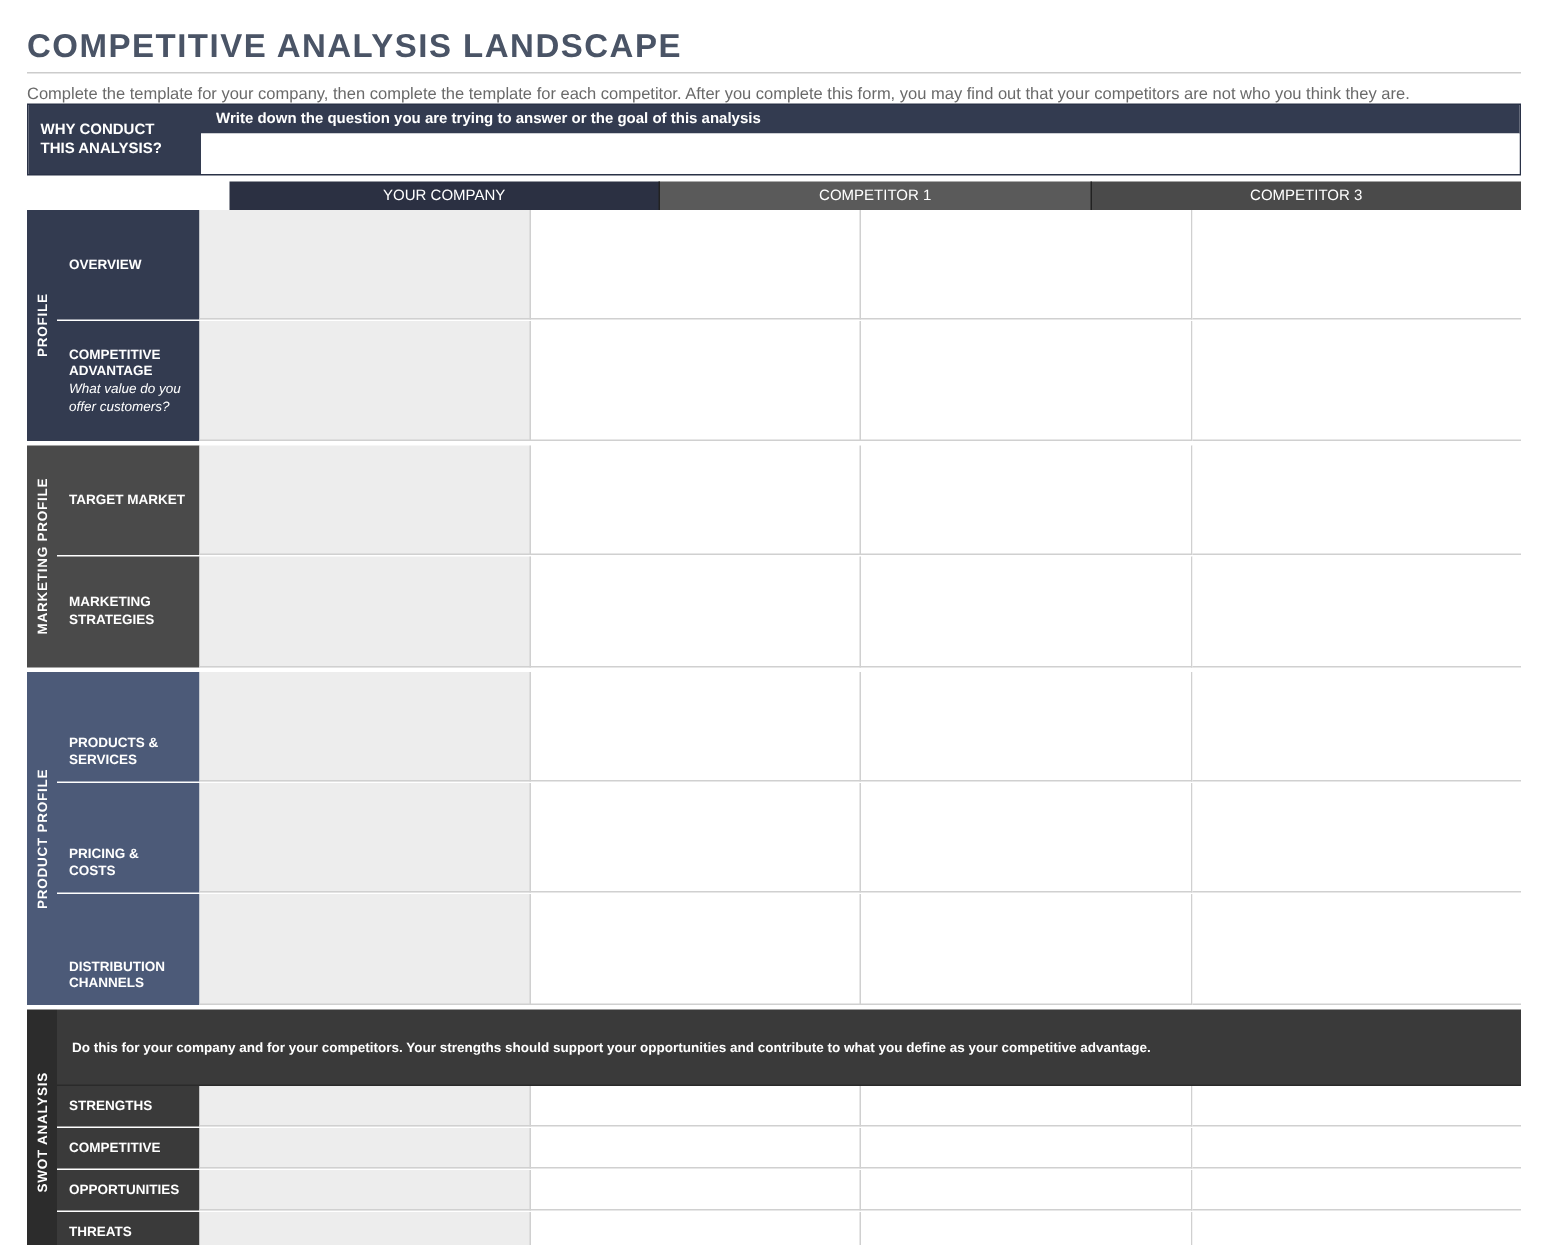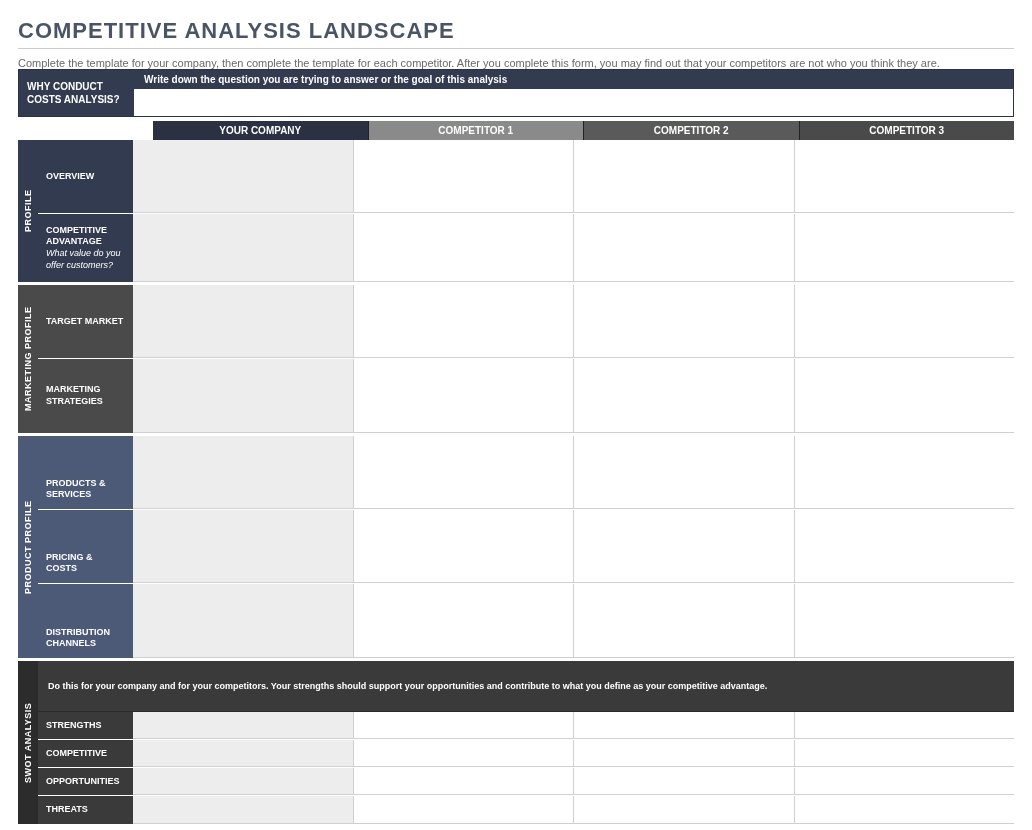--- a/index.html
+++ b/index.html
@@ -68,21 +68,21 @@
 }
 .colheader-spacer {
   width: 135px;
   background: #fff;
 }
 .colheader {
   flex: 1;
   text-align: center;
   color: #fff;
   font-size: 10px;
-  font-weight: bold;
+  font-weight: normal;
   padding: 4px 0;
   border-right: 1px solid #222;
 }
 .colheader:last-child { border-right: none; }
 .ch-your { background: #2b3042; }
 .ch-c1   { background: #8a8a8a; }
 .ch-c2   { background: #5a5a5a; }
 .ch-c3   { background: #4a4a4a; }
 
 
@@ -153,44 +153,43 @@
 .cell {
   flex: 1;
   border-right: 1px solid #d0d0d0;
   border-bottom: 1px solid #d0d0d0;
 }
 .cell:last-child { border-right: none; }
 .cell-your { background: #ededed; }
 .cell-comp { background: #fff; }
 
 .h-tall   { height: 74px; }
-.h-tall2  { height: 68px; }
+.h-tall2  { height: 80px; }
 .h-med    { height: 74px; }
 .h-short  { height: 28px; }
 </style>
 </head>
 <body>
 
 <div class="title">COMPETITIVE ANALYSIS LANDSCAPE</div>
 <hr class="hr">
 <div class="instructions">Complete the template for your company, then complete the template for each competitor. After you complete this form, you may find out that your competitors are not who you think they are.</div>
 
 <div class="why-row">
-  <div class="why-left">WHY CONDUCT COSTS ANALYSIS?</div>
+  <div class="why-left">WHY CONDUCT THIS ANALYSIS?</div>
   <div class="why-right">
     <div class="why-prompt">Write down the question you are trying to answer or the goal of this analysis</div>
     <div class="why-input"></div>
   </div>
 </div>
 
 <div class="colheader-row">
   <div class="colheader-spacer"></div>
   <div class="colheader ch-your">YOUR COMPANY</div>
-  <div class="colheader ch-c1">COMPETITOR 1</div>
-  <div class="colheader ch-c2">COMPETITOR 2</div>
+  <div class="colheader ch-c2">COMPETITOR 1</div>
   <div class="colheader ch-c3">COMPETITOR 3</div>
 </div>
 
 <div class="section">
   <div class="section-tab tab-profile">PROFILE</div>
   <div class="section-body">
     <div class="data-row h-tall">
       <div class="row-label lbl-profile">
         <span>OVERVIEW</span>
       </div>

